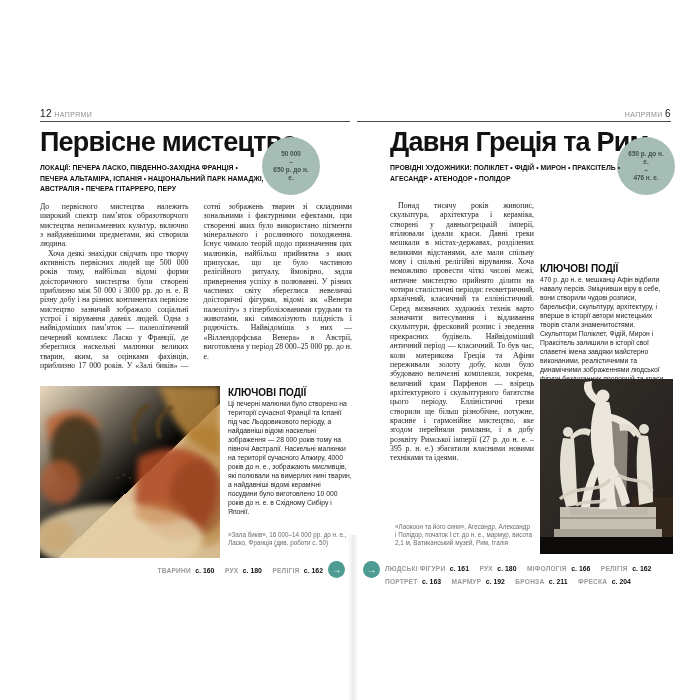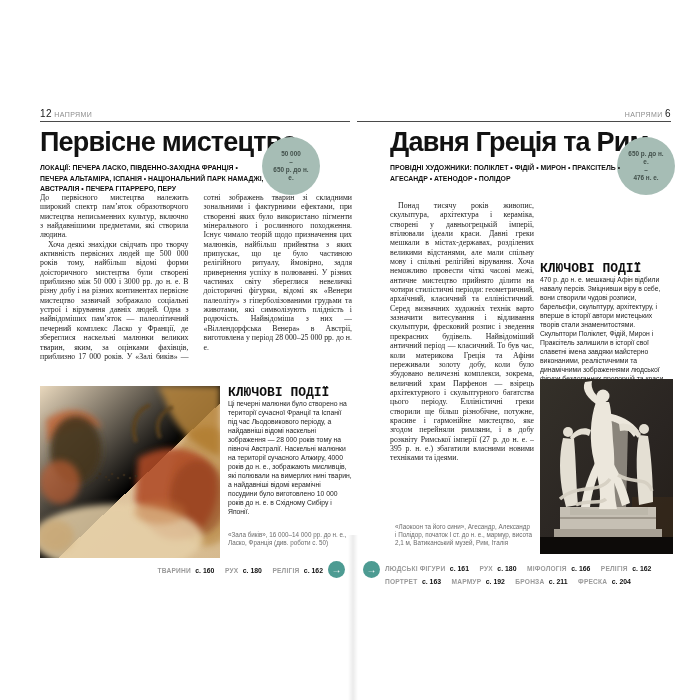--- a/index.html
+++ b/index.html
@@ -23,35 +23,35 @@
   .page.left h1.ptitle{left:10px;}
   .page.right h1.ptitle{left:37px;}
   .badge{position:absolute;top:42px;width:58px;height:58px;border-radius:50%;
          display:flex;flex-direction:column;align-items:center;justify-content:center;
          text-align:center;font-size:6.4px;font-weight:bold;line-height:8px;color:#42504b;}
   .page.left .badge{left:232px;}
   .page.right .badge{left:264px;}
   .kicker{position:absolute;font-size:6.9px;font-weight:bold;line-height:10.5px;color:#111;}
   .page.left .kicker{left:10px;top:68px;width:226px;}
   .page.right .kicker{left:37px;top:68px;width:245px;}
-  .body-cols{position:absolute;left:10px;top:98px;width:312px;height:180px;
+  .body-cols{position:absolute;left:10px;top:107px;width:312px;height:180px;
              column-count:2;column-gap:15px;column-fill:balance;overflow:hidden;}
   .body-one{position:absolute;left:37px;top:106px;width:144px;height:318px;overflow:hidden;}
   .bodytext{font-family:"Liberation Serif",serif;font-size:7.8px;line-height:9.35px;
             text-align:justify;color:#222;}
   .bodytext p{margin:0;}
   .bodytext p.indent{text-indent:8px;}
   .figure{position:absolute;overflow:hidden;}
   .fig-cave{left:10px;top:291px;width:180px;height:172px;}
   .fig-statue{left:187px;top:284px;width:133px;height:175px;}
   .figure svg{display:block;width:100%;height:100%;}
   .keyevents{position:absolute;font-size:6.8px;line-height:9px;color:#1d1d1d;}
   .page.left .keyevents{left:198px;top:293px;width:124px;}
   .page.right .keyevents{left:187px;top:169px;width:133px;}
-  .keyevents .kehead{font-size:13px;font-weight:bold;margin-bottom:2px;color:#0e0e0e;font-family:Liberation Mono, monospace;}
+  .keyevents .kehead{font-size:10px;font-weight:bold;margin-bottom:2px;color:#0e0e0e;}
   .caption{position:absolute;font-size:6.3px;line-height:8.2px;color:#6b6b6b;}
   .page.left .caption{left:198px;top:436px;width:124px;}
   .page.right .caption{left:42px;top:428px;width:138px;}
   .pagefoot{position:absolute;top:466px;display:flex;align-items:center;}
   .page.left .pagefoot{left:0;right:7px;justify-content:flex-end;}
   .page.right .pagefoot{left:10px;width:305px;justify-content:flex-start;align-items:flex-start;}
   .flinks{line-height:10px;}
   .page.left .flinks{white-space:nowrap;margin-right:5px;}
   .page.right .flinks{margin-left:5px;}
   .flink{margin-right:6px;white-space:nowrap;}

